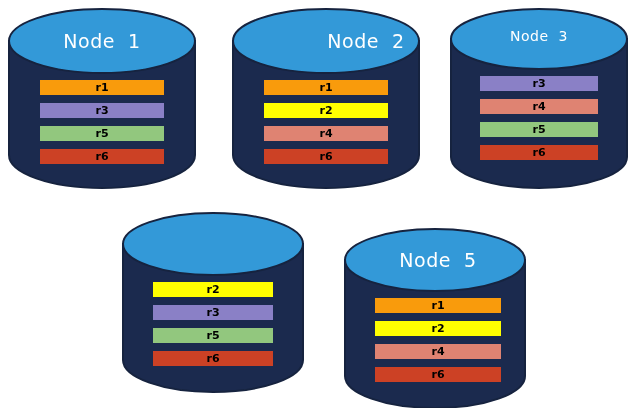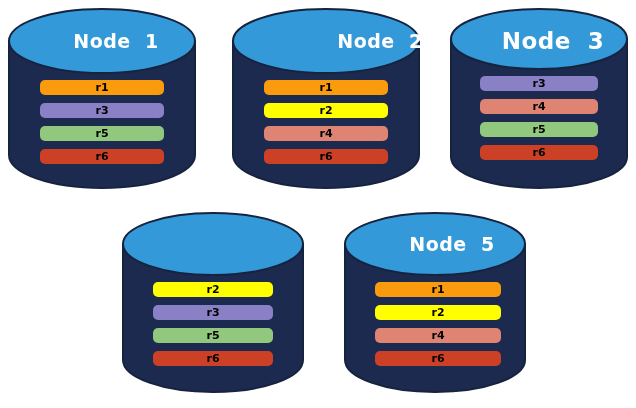--- a/index.html
+++ b/index.html
@@ -29,34 +29,33 @@
     top: 0;
     overflow: visible;
   }
   .node-label {
     position: absolute;
     left: 0;
     width: 100%;
     text-align: center;
     color: #ffffff;
     font-family: "DejaVu Sans", sans-serif;
-    font-weight: 700;
+    font-weight: 400;
     letter-spacing: 0.5px;
     white-space: pre;
     pointer-events: none;
-    padding-left: 14px;
   }
   .replica-list {
     position: absolute;
     left: 0;
     width: 100%;
   }
   .replica-bar {
     position: relative;
-    border-radius: 5px;
+    border-radius: 0;
     color: #000000;
     font-family: "DejaVu Sans", sans-serif;
     font-weight: bold;
     text-align: center;
     line-height: 15px;
     font-size: 11px;
     box-sizing: border-box;
   }
 </style>
 </head>
@@ -87,41 +86,41 @@
         <div class="replica-bar" style="background: rgb(255, 255, 0); height: 15px; margin-bottom: 8px;"><span>r2</span></div>
         <div class="replica-bar" style="background: rgb(223, 131, 114); height: 15px; margin-bottom: 8px;"><span>r4</span></div>
         <div class="replica-bar" style="background: rgb(204, 65, 37); height: 15px; margin-bottom: 8px;"><span>r6</span></div>
       </div>
     </div>
     <div class="node" style="left: 450px; top: 8px; width: 178px; height: 180px;">
       <svg class="cyl-svg" width="178" height="180" viewBox="0 0 178 180">
         <path d="M 1,31 L 1,149 A 88,31 0 0 0 177,149 L 177,31 Z" fill="#1B2A4E" stroke="#16233F" stroke-width="2"></path>
         <ellipse cx="89" cy="31" rx="88" ry="30" fill="#3399D8" stroke="#16233F" stroke-width="2"></ellipse>
       </svg>
-      <div class="node-label" style="top: 20px; font-size: 23px;">Node  3</div>
+      <div class="node-label" style="top: 20px; font-size: 14px;">Node  3</div>
       <div class="replica-list" style="top: 68px; padding-left: 30px; padding-right: 30px; box-sizing: border-box;">
         <div class="replica-bar" style="background: rgb(138, 128, 198); height: 15px; margin-bottom: 8px;"><span>r3</span></div>
         <div class="replica-bar" style="background: rgb(223, 131, 114); height: 15px; margin-bottom: 8px;"><span>r4</span></div>
         <div class="replica-bar" style="background: rgb(146, 199, 126); height: 15px; margin-bottom: 8px;"><span>r5</span></div>
         <div class="replica-bar" style="background: rgb(204, 65, 37); height: 15px; margin-bottom: 8px;"><span>r6</span></div>
       </div>
     </div>
     <div class="node" style="left: 122px; top: 212px; width: 182px; height: 180px;">
       <svg class="cyl-svg" width="182" height="180" viewBox="0 0 182 180">
         <path d="M 1,32 L 1,148 A 90,32 0 0 0 181,148 L 181,32 Z" fill="#1B2A4E" stroke="#16233F" stroke-width="2"></path>
         <ellipse cx="91" cy="32" rx="90" ry="31" fill="#3399D8" stroke="#16233F" stroke-width="2"></ellipse>
       </svg>
       <div class="replica-list" style="top: 70px; padding-left: 31px; padding-right: 31px; box-sizing: border-box;">
         <div class="replica-bar" style="background: rgb(255, 255, 0); height: 15px; margin-bottom: 8px;"><span>r2</span></div>
         <div class="replica-bar" style="background: rgb(138, 128, 198); height: 15px; margin-bottom: 8px;"><span>r3</span></div>
         <div class="replica-bar" style="background: rgb(146, 199, 126); height: 15px; margin-bottom: 8px;"><span>r5</span></div>
         <div class="replica-bar" style="background: rgb(204, 65, 37); height: 15px; margin-bottom: 8px;"><span>r6</span></div>
       </div>
     </div>
-    <div class="node" style="left: 344px; top: 212px; width: 188px; height: 180px;">
+    <div class="node" style="left: 344px; top: 228px; width: 188px; height: 180px;">
       <svg class="cyl-svg" width="182" height="180" viewBox="0 0 182 180">
         <path d="M 1,32 L 1,148 A 90,32 0 0 0 181,148 L 181,32 Z" fill="#1B2A4E" stroke="#16233F" stroke-width="2"></path>
         <ellipse cx="91" cy="32" rx="90" ry="31" fill="#3399D8" stroke="#16233F" stroke-width="2"></ellipse>
       </svg>
       <div class="node-label" style="top: 21px; font-size: 19px;">Node  5</div>
       <div class="replica-list" style="top: 70px; padding-left: 31px; padding-right: 31px; box-sizing: border-box;">
         <div class="replica-bar" style="background: rgb(249, 155, 12); height: 15px; margin-bottom: 8px;"><span>r1</span></div>
         <div class="replica-bar" style="background: rgb(255, 255, 0); height: 15px; margin-bottom: 8px;"><span>r2</span></div>
         <div class="replica-bar" style="background: rgb(223, 131, 114); height: 15px; margin-bottom: 8px;"><span>r4</span></div>
         <div class="replica-bar" style="background: rgb(204, 65, 37); height: 15px; margin-bottom: 8px;"><span>r6</span></div>

